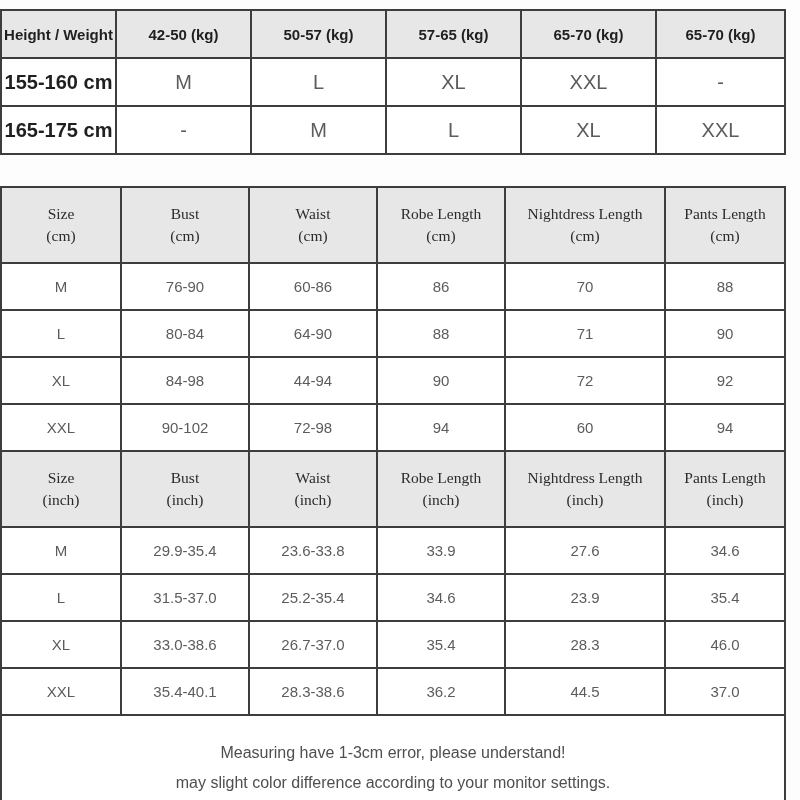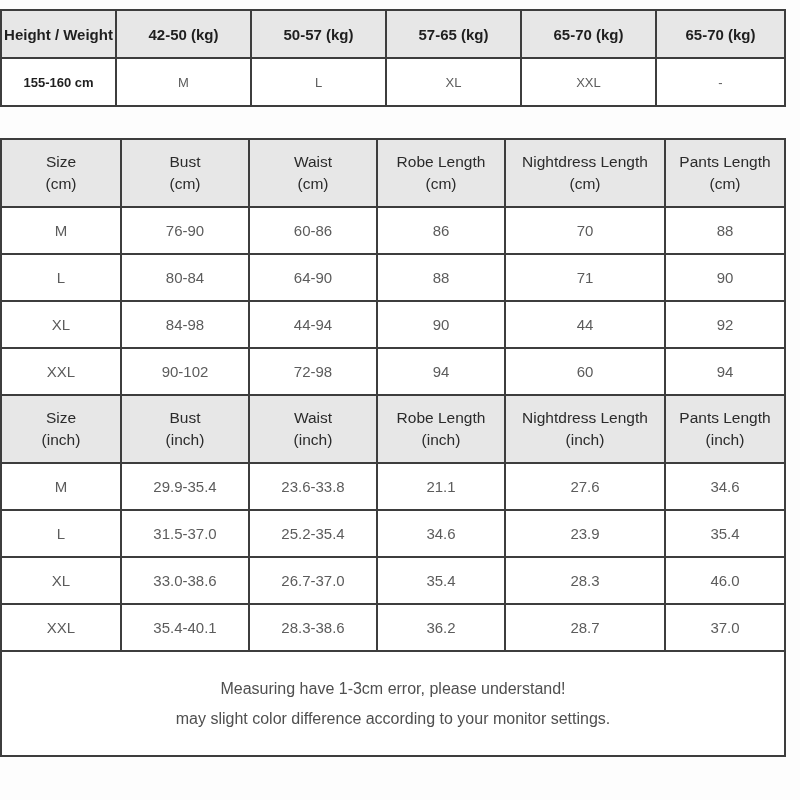--- a/index.html
+++ b/index.html
@@ -39,29 +39,29 @@
   
   .tbl-top tr { height: 48px; }
   .tbl-top th {
     background: var(--header-bg);
     color: var(--header-text);
     font-weight: bold;
     font-size: 15px;
   }
   .tbl-top td {
     color: var(--body-text);
-    font-size: 13px;
+    font-size: 20px;
   }
   .tbl-top td.row-label {
     color: var(--header-text);
     font-weight: bold;
   }
   
   .tbl-main { margin-top: 31px; }
-  .tbl-main tr.head-row { height: 68px; }
+  .tbl-main tr.head-row { height: 76px; font-family: Liberation Serif, serif; }
   .tbl-main tr.data-row { height: 47px; }
   .tbl-main th {
     background: var(--header-bg);
     color: #2b2b2b;
     font-weight: normal;
     font-size: 15.5px;
     white-space: pre-line;
     line-height: 1.45;
   }
   .tbl-main td {
@@ -106,20 +106,28 @@
     </thead>
     <tbody>
       <tr>
         <td class="row-label">155-160 cm</td>
         <td>M</td>
         <td>L</td>
         <td>XL</td>
         <td>XXL</td>
         <td>-</td>
       </tr>
+      <tr>
+        <td class="row-label">165-175 cm</td>
+        <td>-</td>
+        <td>M</td>
+        <td>L</td>
+        <td>XL</td>
+        <td>XXL</td>
+      </tr>
     </tbody>
   </table>
 
   <table class="tbl tbl-main">
     <colgroup>
       <col style="width:120px">
         <col style="width:128px">
         <col style="width:128px">
       <col style="width:128px">
         <col style="width:160px">
@@ -154,21 +162,21 @@
         <td>64-90</td>
         <td>88</td>
         <td>71</td>
         <td>90</td>
       </tr>
       <tr class="data-row">
         <td>XL</td>
         <td>84-98</td>
         <td>44-94</td>
         <td>90</td>
-        <td>44</td>
+        <td>72</td>
         <td>92</td>
       </tr>
       <tr class="data-row">
         <td>XXL</td>
         <td>90-102</td>
         <td>72-98</td>
         <td>94</td>
         <td>60</td>
         <td>94</td>
       </tr>
@@ -183,21 +191,21 @@
 (inch)</th>
         <th>Nightdress Length
 (inch)</th>
         <th>Pants Length
 (inch)</th>
       </tr>
       <tr class="data-row">
         <td>M</td>
         <td>29.9-35.4</td>
         <td>23.6-33.8</td>
-        <td>21.1</td>
+        <td>33.9</td>
         <td>27.6</td>
         <td>34.6</td>
       </tr>
       <tr class="data-row">
         <td>L</td>
         <td>31.5-37.0</td>
         <td>25.2-35.4</td>
         <td>34.6</td>
         <td>23.9</td>
         <td>35.4</td>
@@ -208,21 +216,21 @@
         <td>26.7-37.0</td>
         <td>35.4</td>
         <td>28.3</td>
         <td>46.0</td>
       </tr>
       <tr class="data-row">
         <td>XXL</td>
         <td>35.4-40.1</td>
         <td>28.3-38.6</td>
         <td>36.2</td>
-        <td>28.7</td>
+        <td>44.5</td>
         <td>37.0</td>
       </tr>
       <tr class="note-row">
         <td class="note-cell" colspan="6">
           <div class="note-line">Measuring have 1-3cm error, please understand!</div>
           <div class="note-line">may slight color difference according to your monitor settings.</div>
         </td>
       </tr>
     </tbody>
   </table>

